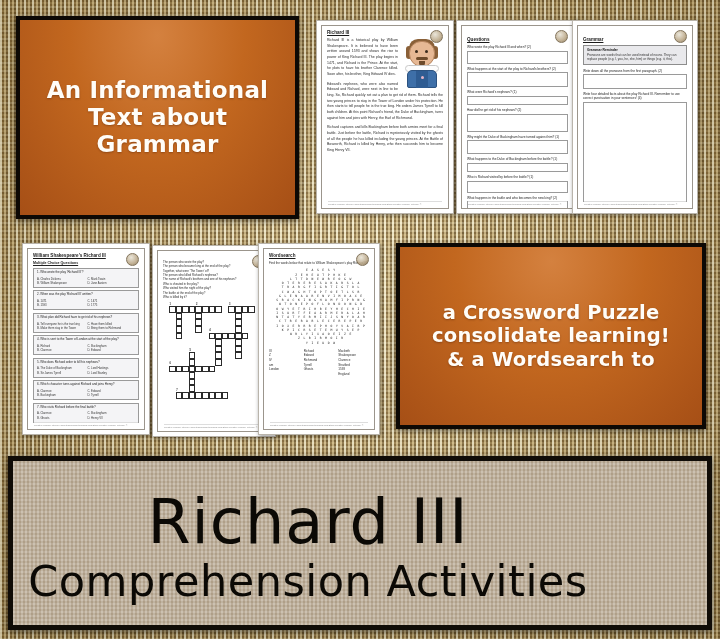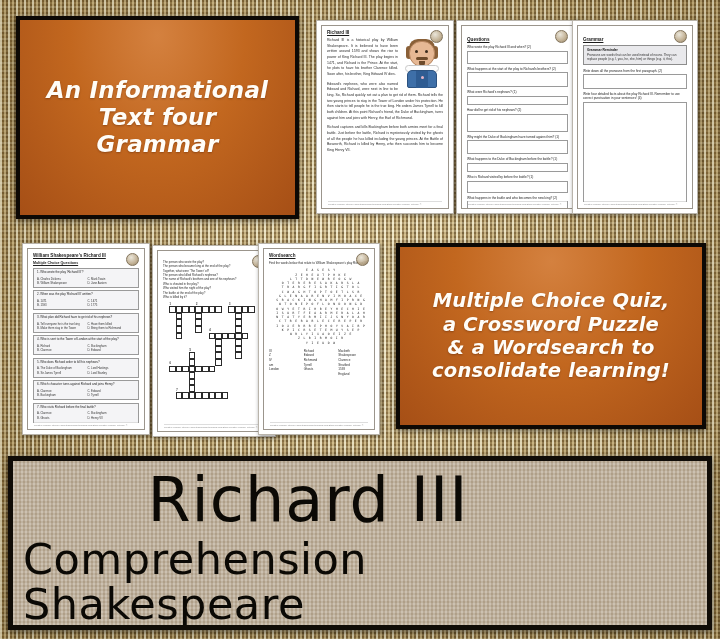--- a/index.html
+++ b/index.html
@@ -38,21 +38,21 @@
   .orange-panel{
     position:absolute;
     border:4px solid #0d0905;
     background:
       radial-gradient(ellipse at 50% 8%, #d4813f 0%, #c2671f 45%, #a64f16 100%);
     box-shadow:0 2px 6px rgba(0,0,0,.45);
     display:flex; align-items:center; justify-content:center;
     text-align:center;
     overflow:hidden;
   }
-  .orange-panel .lines{ width:100%; padding:0 6px;font-style:italic; }
+  .orange-panel .lines{ width:100%; padding:0 6px; }
   .orange-panel .ln{
     display:block;
     color:#fffdf8;
     font-family:"DejaVu Sans", sans-serif;
     font-weight:700;
     letter-spacing:.2px;
     text-shadow:0 1px 2px rgba(60,20,0,.35);
     white-space:nowrap;
   }
 
@@ -235,31 +235,30 @@
   .ws-words span{ display:block; font-size:3.0px; color:#2a2a2a; line-height:1.55; }
 </style>
 </head>
 <body>
 
 <div id="burlap"></div>
 
 <div class="orange-panel" id="panel-top-left">
   <div class="lines">
     <span class="ln">An Informational</span>
-    <span class="ln">Text four</span>
+    <span class="ln">Text about</span>
     <span class="ln">Grammar</span>
   </div>
 </div>
 
 <div class="orange-panel" id="panel-right">
   <div class="lines">
-    <span class="ln">Multiple Choice Quiz,</span>
     <span class="ln">a Crossword Puzzle</span>
+    <span class="ln">consolidate learning!</span>
     <span class="ln">&amp; a Wordsearch to</span>
-    <span class="ln">consolidate learning!</span>
   </div>
 </div>
 
 <div class="page" id="page-info">
   <div class="sheet">
     <div class="wm"></div>
     <div class="pg-h">Richard III</div>
 
     <div id="shake">
       <div class="sk-hair"></div>
@@ -535,16 +534,16 @@
           <span>England</span>
         </div>
       </div>
     <div class="foot">Creative Primary Literacy  www.teacherspayteachers.com/Store/Creative-Primary-Literacy  ©</div>
   </div>
 </div>
 
 <div id="bottom-banner">
   <div id="banner-text">
     <div id="banner-title">Richard III</div>
-    <div id="banner-sub">Comprehension Shakespeare</div>
+    <div id="banner-sub">Comprehension Activities</div>
   </div>
 
 </div>
 
 </body></html>

